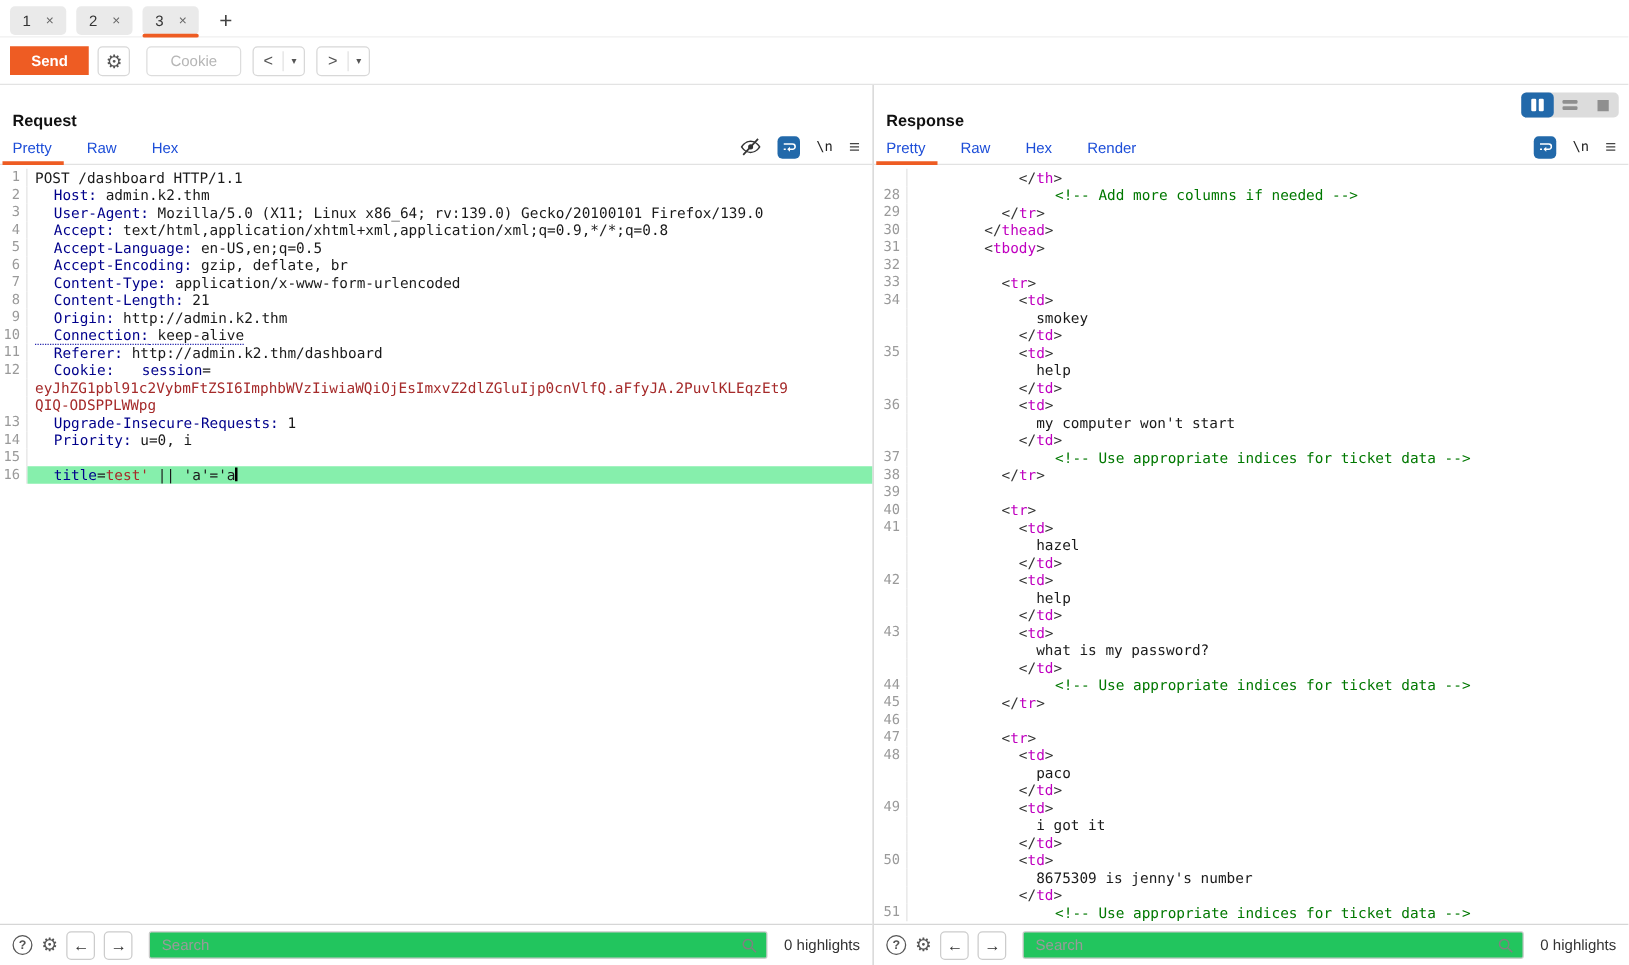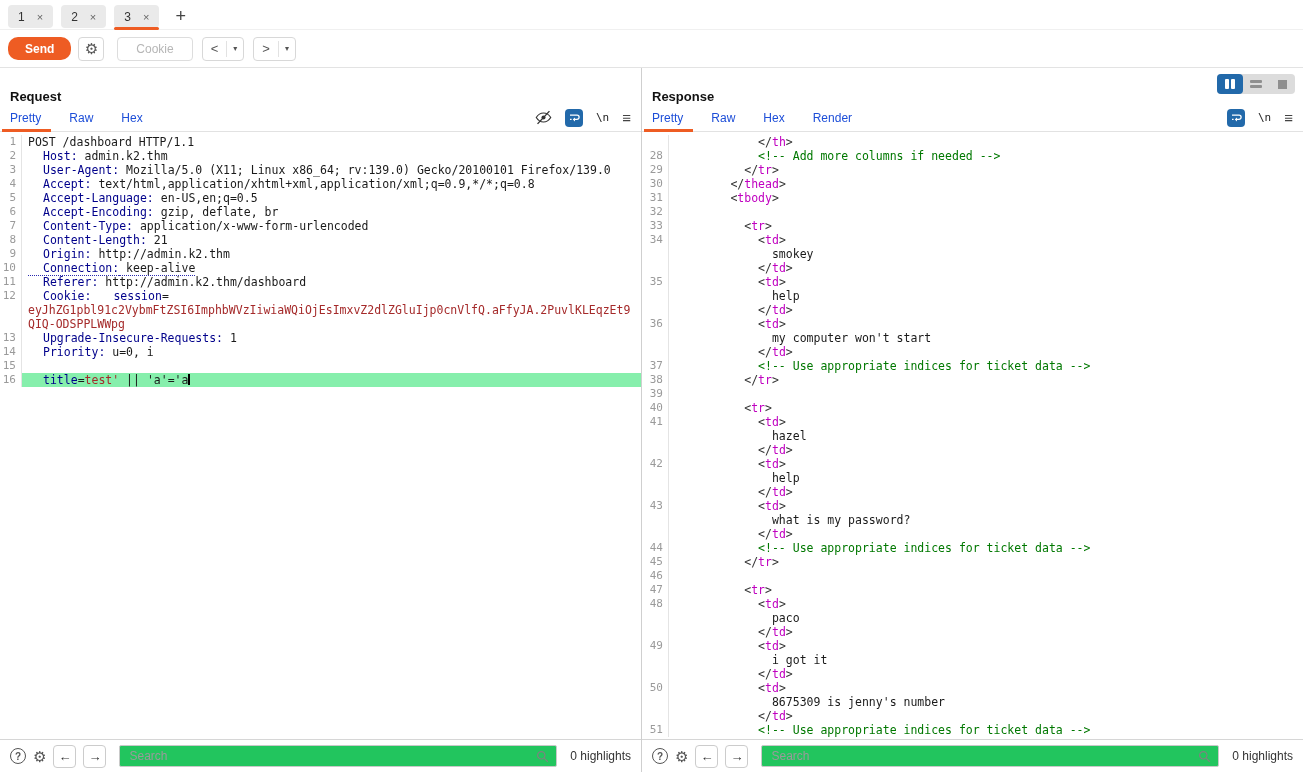--- a/index.html
+++ b/index.html
@@ -9,32 +9,32 @@
 
   
   .tabbar { height:30px; display:flex; align-items:center; padding:4px 8px 0 8px; gap:8px; border-bottom:1px solid #f0f0f0; }
   .rtab { position:relative; height:23px; display:flex; align-items:center; gap:12px; background:#eaeaea; border-radius:4px; padding:0 10px; font-size:12px; color:#333; cursor:default; }
   .rtab .close { font-size:11px; color:#666; }
   .rtab.active::after { content:""; position:absolute; left:0; right:0; bottom:-2px; height:3px; background:#ee5c23; border-radius:2px; }
   .addtab { font-size:18px; color:#444; padding:0 8px; background:none; border:none; }
 
   
   .toolbar { height:38px; display:flex; align-items:center; padding:0 8px; gap:7px; border-bottom:1px solid #e3e3e3; }
-  .btn-send { background:#ee5c23; color:#fff; font-weight:bold; font-size:12px; border:none; border-radius:10px; height:23px; padding:0 17px; }
+  .btn-send { background:#ee5c23; color:#fff; font-weight:bold; font-size:12px; border:none; border-radius:0; height:23px; padding:0 17px; }
   .btn-gear { width:26px; height:24px; border:1px solid #d8d8d8; border-radius:4px; background:#fff; display:flex; align-items:center; justify-content:center; font-size:15px; color:#555; }
   .btn-cancel { border:1px solid #ddd; border-radius:4px; background:#fff; color:#b6b6b6; font-size:12px; height:24px; padding:0 18px; margin-left:6px; }
   .split { display:flex; align-items:stretch; border:1px solid #d8d8d8; border-radius:4px; background:#fff; height:24px; margin-left:2px; }
   .split .part { display:flex; align-items:center; padding:0 8px; font-size:13px; color:#555; }
   .split .vsep { width:1px; background:#e2e2e2; margin:3px 0; }
   .split .drop { display:flex; align-items:center; padding:0 6px; font-size:8px; color:#555; }
 
   
   .main { display:flex; height:704px; }
   .panel { display:flex; flex-direction:column; position:relative; min-width:0; }
-  .panel.left { width:642px; border-right:1px solid #cfcfcf; }
+  .panel.left { width:699px; border-right:1px solid #cfcfcf; }
   .panel.right { flex:1; }
   .ptitle { margin:21px 0 0 10px; font-weight:bold; font-size:13px; color:#111; }
   .ptabs { display:flex; align-items:center; height:28px; border-bottom:1px solid #e2e2e2; padding:0 10px; }
   .ptab { position:relative; font-size:12px; color:#1d4ed8; margin-right:28px; padding:6px 0; cursor:default;text-align:right; }
   .ptab.active::after { content:""; position:absolute; left:-8px; right:-10px; bottom:-1px; height:3px; background:#ee5c23; }
   .hdr-icons { margin-left:auto; display:flex; align-items:center; gap:13px; }
   .nl-label { font-size:11px; color:#222; font-family:"DejaVu Sans Mono",monospace; }
   .hamburger { font-size:15px; color:#444; line-height:1; }
   .bluetile { width:18px; height:18px; background:#2269aa; border-radius:4px; display:flex; align-items:center; justify-content:center; }
 
@@ -54,21 +54,21 @@
   .left .ln { width:22px; }
   .right .ln { width:27px; }
   .code { flex:1; padding-left:6px; min-width:0; }
   .erow.hl .code { background:#86efac; }
   .h  { color:#00008b;padding-left:15px; }
   .p  { color:#1a1a1a; }
   .v  { color:#a52a2a; }
   .u  { border-bottom:1px dotted #2a2ab0; }
   .br { color:#333; }
   .tag{ color:#c000c0; }
-  .com{ color:#007800; }
+  .com{ color:#007800;margin-left:29px; }
   .txt{ color:#1a1a1a; }
   .caret { display:inline-block; width:1.5px; height:11px; background:#000; vertical-align:-1px; }
 
   
   .bottombar { height:33px; border-top:1px solid #d6d6d6; display:flex; align-items:center; padding:0 10px; gap:7px; flex:0 0 auto; }
   .help-circle { width:16px; height:16px; border:1.3px solid #555; border-radius:50%; display:flex; align-items:center; justify-content:center; font-size:10px; color:#555; font-weight:bold; }
   .bb-gear { font-size:15px; color:#555; line-height:1; }
   .arrowbtn { width:23px; height:23px; border:1px solid #ccc; border-radius:4px; background:#fff; display:flex; align-items:center; justify-content:center; font-size:13px; color:#333; }
   .searchbox { flex:1; height:22px; border:1px solid #c9c9c9; border-radius:2px; display:flex; align-items:center; padding:0 7px; margin:0 6px; background:#22c55e; }
   .searchbox input { border:none; outline:none; flex:1; font-size:12px; color:#333; font-family:"Liberation Sans",sans-serif; background:transparent; }

